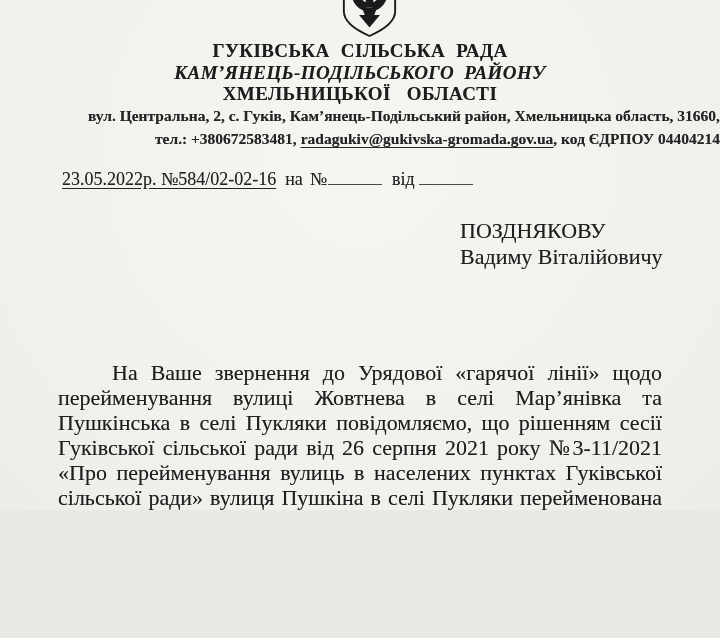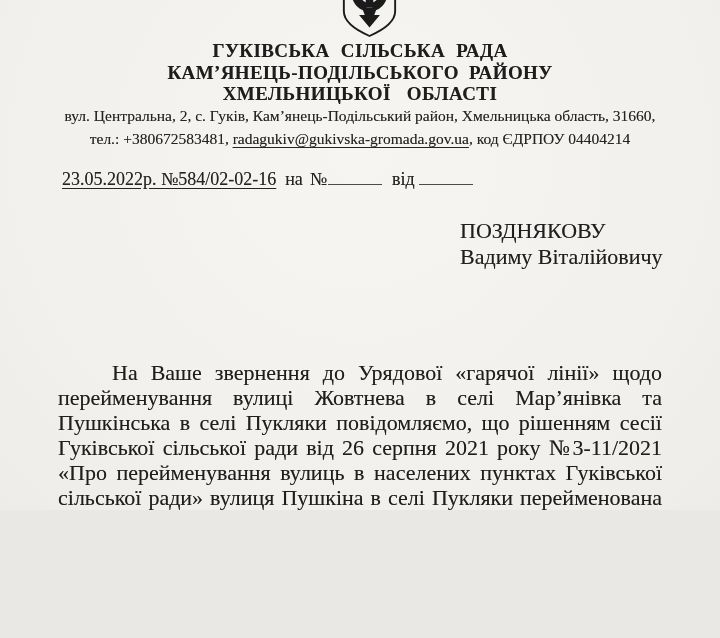--- a/index.html
+++ b/index.html
@@ -16,25 +16,25 @@
   }
   .txt{ text-shadow:0 0 .6px rgba(30,30,30,.45); }
 
   
   .emblem{ position:absolute; left:341px; top:-42px; width:57px; height:80px; color:#1b1b1b; }
 
   
   .hdr{ position:absolute; top:40px; left:0; right:0; text-align:center;
         font-weight:bold; font-size:19px; line-height:21.5px; letter-spacing:.4px; color:#1d1d1d; }
   .hdr .l1{ word-spacing:6px; }
-  .hdr .l2{ word-spacing:5px; }
+  .hdr .l2{ word-spacing:5px;font-style:italic; }
   .hdr .l3{ word-spacing:11px; }
 
-  .addr{ position:absolute; top:104px; left:0; right:0; text-align:center;
-         font-size:15.5px; line-height:23px; color:#242424; }
+  .addr{ position:absolute; top:104px; left:0; right:0; text-align:right;
+         font-size:15.5px; line-height:23px; color:#242424;font-weight:bold; }
   .u{ text-decoration:underline; text-underline-offset:3px; }
 
   .ref{ position:absolute; top:169px; left:62px; font-size:18px; color:#242424; }
   .ref .na{ margin-left:9px; margin-right:7px; }
   .ref .no{ margin-right:1px; }
   .ref .vid{ margin-left:10px; margin-right:4px; }
   .blank{ display:inline-block; width:54px; height:13px; border-bottom:1px solid #4a4a4a; vertical-align:baseline; }
 
   .dest{ position:absolute; top:218px; left:424px; font-size:22px; line-height:25.5px; color:#1f1f1f;margin-left:36px; }
 

